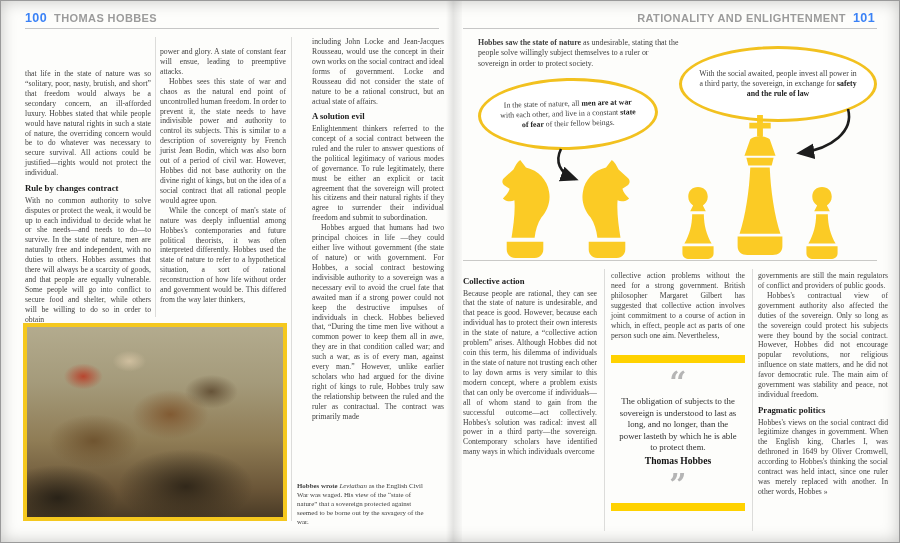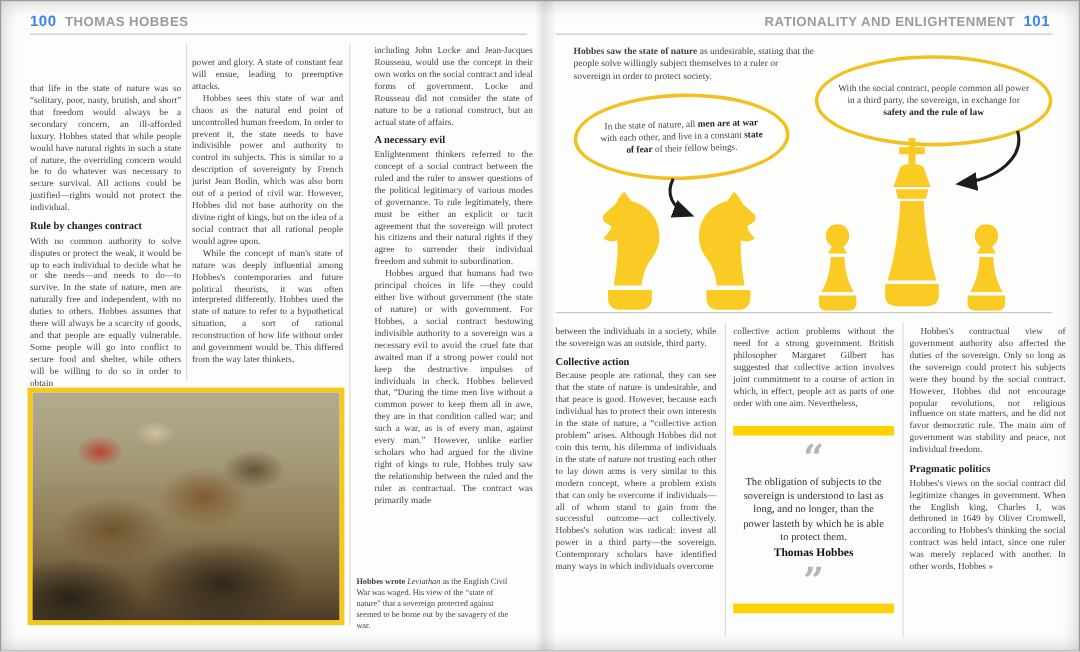--- a/index.html
+++ b/index.html
@@ -87,42 +87,42 @@
 
   <div class="col" style="left:159px; top:36px; width:126px;margin-top:10px;">
     <p>power and glory. A state of constant fear will ensue, leading to preemptive attacks.</p>
     <p class="ind">Hobbes sees this state of war and chaos as the natural end point of uncontrolled human freedom. In order to prevent it, the state needs to have indivisible power and authority to control its subjects. This is similar to a description of sovereignty by French jurist Jean Bodin, which was also born out of a period of civil war. However, Hobbes did not base authority on the divine right of kings, but on the idea of a social contract that all rational people would agree upon.</p>
     <p class="ind">While the concept of man's state of nature was deeply influential among Hobbes's contemporaries and future political theorists, it was often interpreted differently. Hobbes used the state of nature to refer to a hypothetical situation, a sort of rational reconstruction of how life without order and government would be. This differed from the way later thinkers,</p>
   </div>
   <div class="vrule" style="left:290px; top:36px; height:484px;"></div>
 
   <div class="col" style="left:311px; top:36px; width:132px;">
     <p>including John Locke and Jean-Jacques Rousseau, would use the concept in their own works on the social contract and ideal forms of government. Locke and Rousseau did not consider the state of nature to be a rational construct, but an actual state of affairs.</p>
-    <h3>A necessary evil</h3>
+    <h3>A solution evil</h3>
     <p>Enlightenment thinkers referred to the concept of a social contract between the ruled and the ruler to answer questions of the political legitimacy of various modes of governance. To rule legitimately, there must be either an explicit or tacit agreement that the sovereign will protect his citizens and their natural rights if they agree to surrender their individual freedom and submit to subordination.</p>
     <p class="ind">Hobbes argued that humans had two principal choices in life —they could either live without government (the state of nature) or with government. For Hobbes, a social contract bestowing indivisible authority to a sovereign was a necessary evil to avoid the cruel fate that awaited man if a strong power could not keep the destructive impulses of individuals in check. Hobbes believed that, “During the time men live without a common power to keep them all in awe, they are in that condition called war; and such a war, as is of every man, against every man.” However, unlike earlier scholars who had argued for the divine right of kings to rule, Hobbes truly saw the relationship between the ruled and the ruler as contractual. The contract was primarily made</p>
   </div>
 
   <div class="painting" style="left:22px; top:322px; width:264px; height:198px;"></div>
   <div class="caption" style="left:296px; top:480px; width:136px;">
     <span class="cap-b">Hobbes wrote </span><span class="cap-i">Leviathan</span><span> as the English Civil War was waged. His view of the “state of nature” that a sovereign protected against seemed to be borne out by the savagery of the war.</span>
   </div>
 
   <div class="intro" style="left:477px; top:37px; width:202px;">
     <b>Hobbes saw the state of nature </b><span>as undesirable, stating that the people solve willingly subject themselves to a ruler or sovereign in order to protect society.</span>
   </div>
 
   <div class="bubble" style="left:477px; top:77px; width:180px; height:72px; transform:rotate(-1.5deg);">
     <div>
       <span>In the state of nature, all </span><b>men are at war</b><span> with each other, and live in a constant </span><b>state of fear</b><span> of their fellow beings.</span>
     </div>
   </div>
   <div class="bubble" style="left:678px; top:45px; width:198px; height:76px;">
     <div>
-      <span>With the social contract, people common all power in a third party, the sovereign, in exchange for </span><b>safety and the rule of law</b>
+      <span>With the social awaited, people invest all power in a third party, the sovereign, in exchange for </span><b>safety and the rule of law</b>
     </div>
   </div>
 
   <svg class="arr" style="left:550px; top:146px;" width="36" height="38" viewBox="0 0 36 38">
     <defs>
       <marker id="ah" markerWidth="10" markerHeight="8" refX="5.5" refY="3" orient="auto" markerUnits="strokeWidth">
         <path d="M0 0 L7 3 L0 6 Z" fill="#1d1d1d"></path>
       </marker>
     </defs>
     <path d="M10 2 C4 14 8 26 24 32" fill="none" stroke="#1d1d1d" stroke-width="2.6" marker-end="url(#ah)"></path>
@@ -143,38 +143,38 @@
   <svg class="piece" style="left:730px; top:112px;" width="58" height="146" viewBox="0 0 58 150">
     <path fill="#FBC819" opacity="0.95" d="M26 2 L32 2 L32 10 L40 10 L40 16 L32 16 L32 24 L26 24 L26 16 L18 16 L18 10 L26 10 Z M19 27 C23 23 35 23 39 27 L45 44 L13 44 Z M15 46 L43 46 L41 54 L17 54 Z M19 56 C18 80 14 106 8 124 L50 124 C44 106 40 80 39 56 Z M6 127 L52 127 L52 137 C52 143 48 146 42 146 L16 146 C10 146 6 143 6 137 Z"></path>
   </svg>
   <svg class="piece" style="left:800px; top:184px;" width="42" height="74" viewBox="0 0 42 76">
     <path fill="#FBC819" opacity="0.95" d="M21 2 C27 2 31 6 31 12 C31 16 29 19 26 21 L29 27 L13 27 L16 21 C13 19 11 16 11 12 C11 6 15 2 21 2 Z M15 30 L27 30 C27 41 30 52 35 60 L7 60 C12 52 15 41 15 30 Z M5 63 L37 63 L37 70 C37 74 34 76 30 76 L12 76 C8 76 5 74 5 70 Z"></path>
   </svg>
 
   <div class="hrule" style="left:462px; top:259px; width:414px;"></div>
 
   <div class="col" style="left:462px; top:270px; width:134px;">
-    <p>between the individuals in a society, while the sovereign was an outside, third party.</p>
     <h3>Collective action</h3>
     <p>Because people are rational, they can see that the state of nature is undesirable, and that peace is good. However, because each individual has to protect their own interests in the state of nature, a “collective action problem” arises. Although Hobbes did not coin this term, his dilemma of individuals in the state of nature not trusting each other to lay down arms is very similar to this modern concept, where a problem exists that can only be overcome if individuals—all of whom stand to gain from the successful outcome—act collectively. Hobbes's solution was radical: invest all power in a third party—the sovereign. Contemporary scholars have identified many ways in which individuals overcome</p>
   </div>
   <div class="vrule" style="left:603px; top:268px; height:262px;"></div>
 
   <div class="col" style="left:610px; top:270px; width:134px;">
-    <p>collective action problems without the need for a strong government. British philosopher Margaret Gilbert has suggested that collective action involves joint commitment to a course of action in which, in effect, people act as parts of one order with one aim. Nevertheless,</p>
+    <p>collective action problems without the need for a strong government. British philosopher Margaret Gilbert has suggested that collective action involves joint commitment to a course of action in which, in effect, people act as parts of one person such one aim. Nevertheless,</p>
     <div class="bar" style="margin-top:15px;"></div>
     <div class="qblock">
       <div class="qmark" style="margin-top:8px;">“</div>
       <div class="qtext">The obligation of subjects to the sovereign is understood to last as long, and no longer, than the power lasteth by which he is able to protect them.</div>
       <div class="qattr">Thomas Hobbes</div>
       <div class="qmark" style="margin-top:6px;">”</div>
     </div>
     <div class="bar" style="margin-top:8px;"></div>
   </div>
   <div class="vrule" style="left:751px; top:268px; height:262px;"></div>
 
   <div class="col" style="left:757px; top:270px; width:130px;">
+    <p>governments are still the main regulators of conflict and providers of public goods.</p>
     <p class="ind">Hobbes's contractual view of government authority also affected the duties of the sovereign. Only so long as the sovereign could protect his subjects were they bound by the social contract. However, Hobbes did not encourage popular revolutions, nor religious influence on state matters, and he did not favor democratic rule. The main aim of government was stability and peace, not individual freedom.</p>
     <h3>Pragmatic politics</h3>
     <p>Hobbes's views on the social contract did legitimize changes in government. When the English king, Charles I, was dethroned in 1649 by Oliver Cromwell, according to Hobbes's thinking the social contract was held intact, since one ruler was merely replaced with another. In other words, Hobbes »</p>
   </div>
 
 </div>
 
 </body></html>

